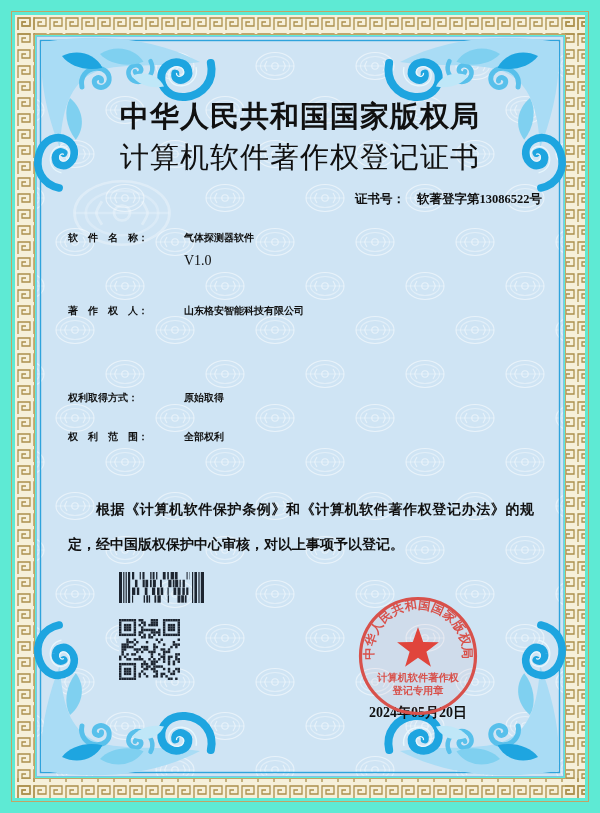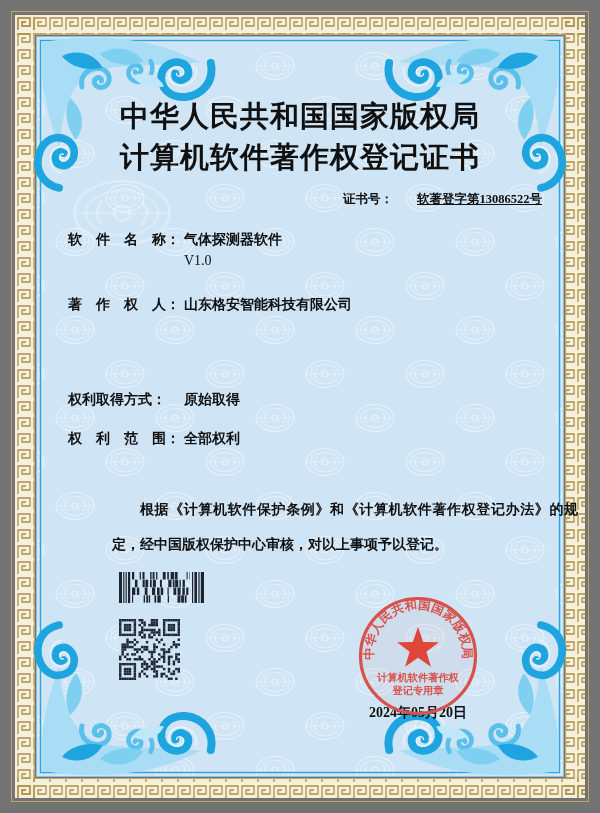--- a/index.html
+++ b/index.html
@@ -1,27 +1,27 @@
 <!DOCTYPE html>
 <html><head>
 <meta charset="utf-8">
 <style>
   html,body{margin:0;padding:0;}
   body{background:#e8f1fa;font-family:"Liberation Serif", serif;}
-  .page{position:relative;width:600px;height:813px;background:#737373;overflow:hidden;}
+  .page{position:relative;width:600px;height:813px;background:#5eead4;overflow:hidden;}
   .layer{position:absolute;left:0;top:0;width:600px;height:813px;}
   .txt{position:absolute;color:#101010;}
   .authority{top:97px;left:0;width:600px;text-align:center;font-size:29px;font-weight:900;letter-spacing:1px;}
-  .cert-title{top:138px;left:0;width:600px;text-align:center;font-size:29px;font-weight:700;letter-spacing:1px;}
+  .cert-title{top:138px;left:0;width:600px;text-align:center;font-size:29px;font-weight:400;letter-spacing:1px;}
   .certno{top:191px;right:58px;font-size:12.5px;font-weight:bold;}
-  .certno .val{margin-left:24px;text-decoration:underline;}
-  .row{left:68px;right:60px;font-size:14px;font-weight:bold;}
+  .certno .val{margin-left:12px;}
+  .row{left:68px;right:60px;font-size:10px;font-weight:bold;}
   .row .lab{display:inline-block;width:116px;}
   .v2{left:184px;font-size:14px;font-weight:normal;}
-  .statement{top:492px;left:68px;width:466px;font-size:14px;font-weight:bold;line-height:35px;text-indent:2em;text-align:justify;margin-left:44px;}
+  .statement{top:492px;left:68px;width:466px;font-size:14px;font-weight:bold;line-height:35px;text-indent:2em;text-align:justify;}
   .date{top:704px;left:348px;width:140px;text-align:center;font-size:14px;font-weight:bold;z-index:4;}
   .codes{position:absolute;z-index:3;}
   .sealwrap{position:absolute;left:348px;top:588px;width:140px;height:140px;z-index:5;pointer-events:none;}
 </style>
 </head>
 <body>
 
 <div class="page">
 
   <svg class="layer" viewBox="0 0 600 813" xmlns="http://www.w3.org/2000/svg">
@@ -88,21 +88,21 @@
 
   <div class="txt certno">
     <span>证书号：</span><span class="val">软著登字第13086522号</span>
   </div>
 
   <div class="txt row" style="top:231px">
     <span class="lab">软　件　名　称：</span><span>气体探测器软件</span>
   </div>
   <div class="txt v2" style="top:253px">V1.0</div>
 
-  <div class="txt row" style="top:296px">
+  <div class="txt row" style="top:304px">
     <span class="lab">著　作　权　人：</span><span>山东格安智能科技有限公司</span>
   </div>
 
   <div class="txt row" style="top:391px">
     <span class="lab">权利取得方式：</span><span>原始取得</span>
   </div>
 
   <div class="txt row" style="top:430px">
     <span class="lab">权　利　范　围：</span><span>全部权利</span>
   </div>

